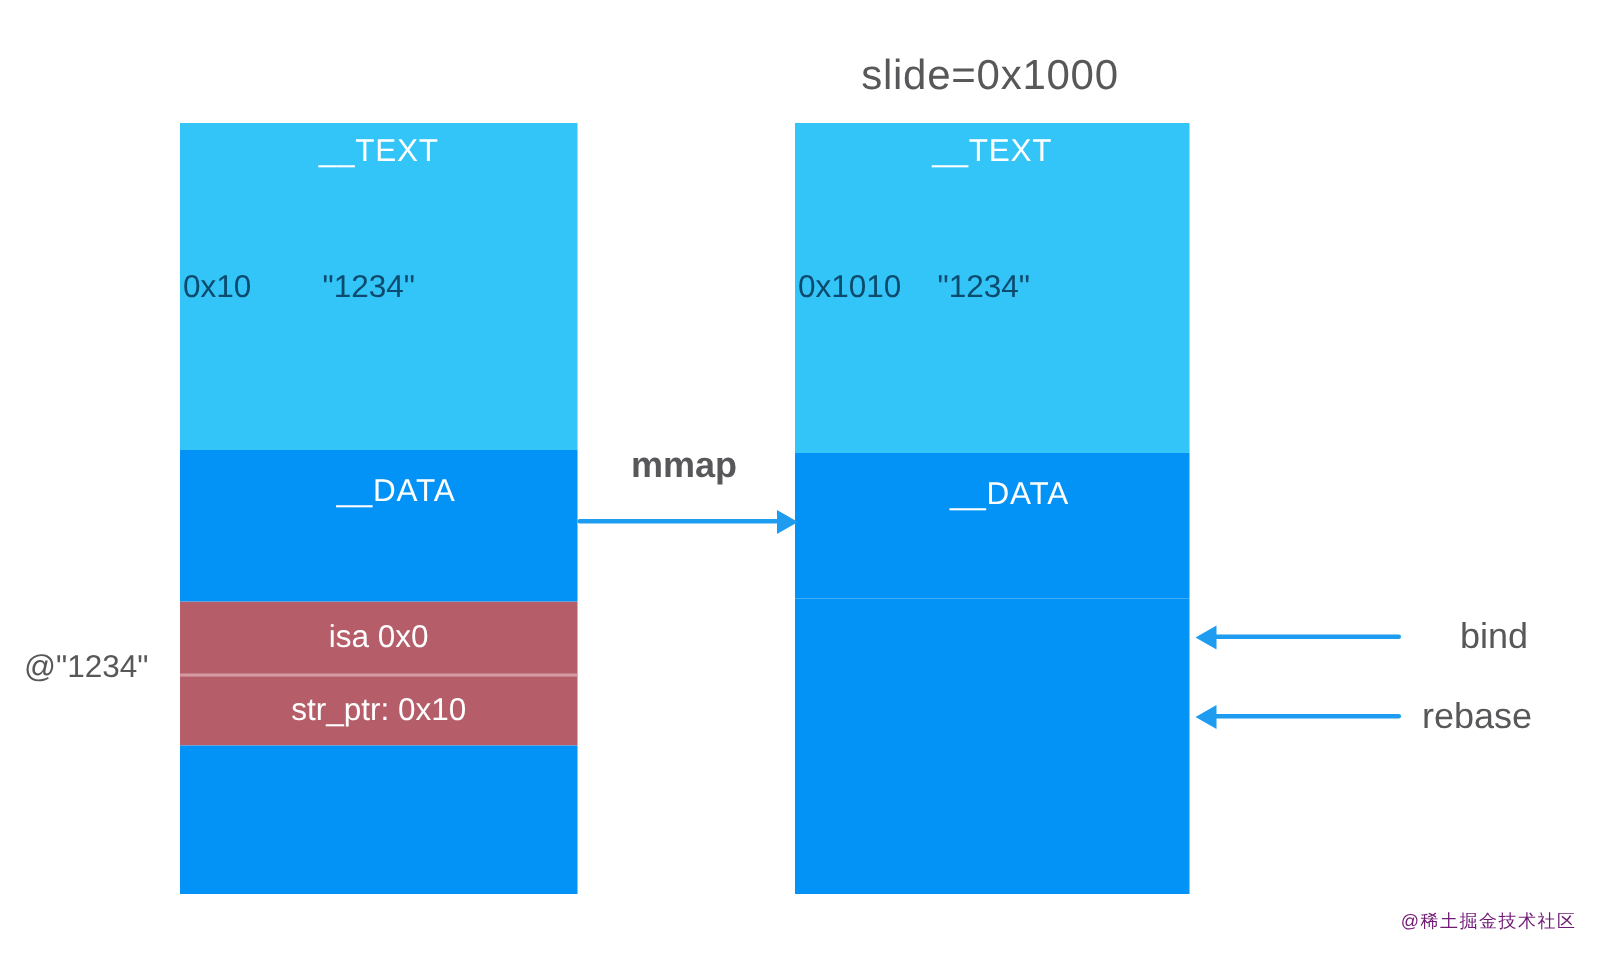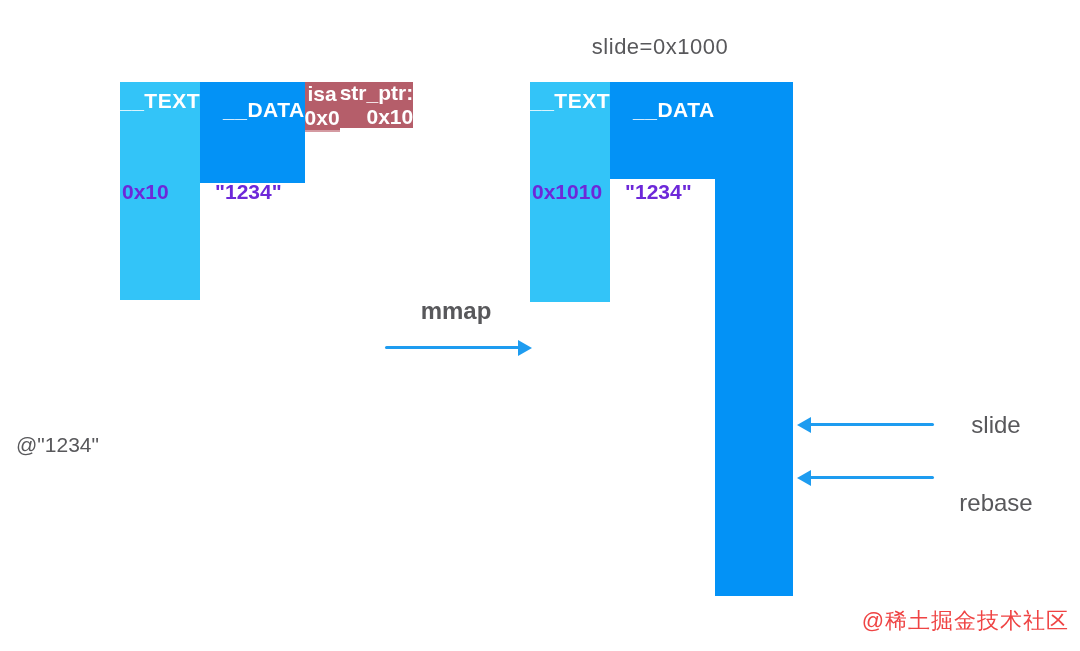--- a/index.html
+++ b/index.html
@@ -14,32 +14,31 @@
     height: 651px;
     background: #ffffff;
     overflow: hidden;
   }
   .title {
     position: absolute;
     left: 560px;
     top: 34px;
     width: 200px;
     text-align: center;
-    font-size: 22px;
+    font-size: 28px;
     color: #58585B;
     letter-spacing: 0.5px;
   }
   
   .block {
     position: absolute;
     top: 82px;
     height: 514px;
     display: flex;
-    flex-direction: row;
-    font-weight: bold;
+    flex-direction: column;
   }
   .block.left  { left: 120px; width: 265px; }
   .block.right { left: 530px; width: 263px; }
 
   .seg { position: relative; }
   .text-seg  { background: #33C4F8; }
   .block.left  .text-seg { height: 218px; }
   .block.right .text-seg { height: 220px; }
   .data-seg  { background: #0392F6; }
   .block.left  .data-seg { height: 101px; }
@@ -54,21 +53,21 @@
     letter-spacing: 0.5px;
   }
   .data-seg .seg-label { padding-top: 16px; margin-left: 23px; }
 
   .addr-row {
     position: absolute;
     left: 0;
     top: 96px;
     width: 100%;
     height: 28px;
-    color: #6d28d9;
+    color: #0c4a6e;
     font-size: 21px;
     line-height: 28px;
     white-space: nowrap;
   }
   .addr   { position: absolute; left: 2px; }
   .strval { position: absolute; left: 95px; }
 
   .ptr-row {
     background: #B55E6A;
     color: #ffffff;
@@ -108,29 +107,29 @@
   #rebase-head { left: 797px; top: 470px; }
 
   .annotation {
     position: absolute;
     font-size: 24px;
     color: #58585B;
     white-space: nowrap;
   }
   #mmap-label   { left: 408px; top: 297px; width: 96px; text-align: center; font-weight: bold; }
   #bind-label   { left: 950px; top: 411px; width: 92px; text-align: center; }
-  #rebase-label { left: 948px; top: 489px; width: 96px; text-align: center; }
+  #rebase-label { left: 948px; top: 464px; width: 96px; }
   #objref-label { left: 16px;  top: 433px; font-size: 21px; }
 
   .watermark {
     position: absolute;
-    right: 11px;
+    right: 29px;
     top: 606px;
-    font-size: 22px;
-    color: #ef4444;
+    font-size: 12px;
+    color: #701a75;
     letter-spacing: 1px;
   }
 </style>
 </head>
 <body>
 
 <div class="canvas">
 
   <div class="title">slide=0x1000</div>
 
@@ -161,21 +160,21 @@
     <div class="seg data-seg">
       <div class="seg-label">__DATA</div>
     </div>
     <div class="seg filler"></div>
   </div>
 
   <div class="annotation" id="mmap-label">mmap</div>
   <div class="arrow-line" id="mmap-line"></div>
   <div class="arrow-head point-right" id="mmap-head"></div>
 
-  <div class="annotation" id="bind-label">slide</div>
+  <div class="annotation" id="bind-label">bind</div>
   <div class="arrow-line" id="bind-line"></div>
   <div class="arrow-head point-left" id="bind-head"></div>
 
   <div class="annotation" id="rebase-label">rebase</div>
   <div class="arrow-line" id="rebase-line"></div>
   <div class="arrow-head point-left" id="rebase-head"></div>
 
   <div class="annotation" id="objref-label">@"1234"</div>
 
   <div class="watermark">@稀土掘金技术社区</div>

